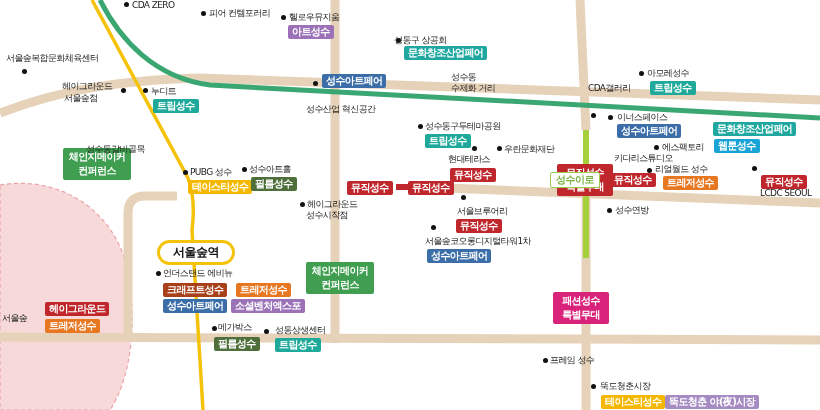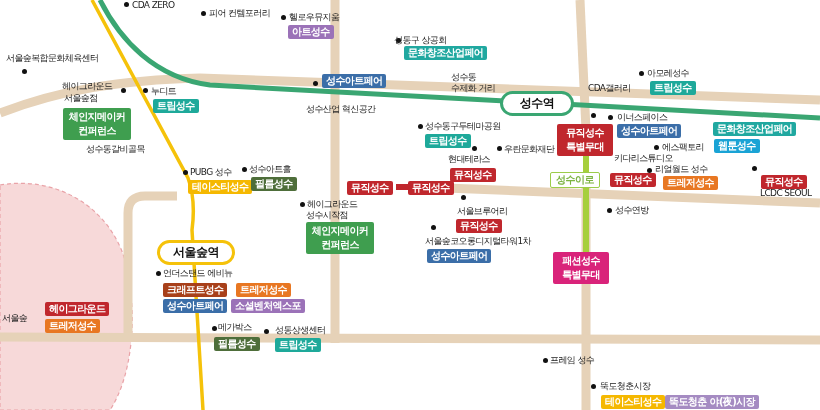--- a/index.html
+++ b/index.html
@@ -2,21 +2,21 @@
 <html><head>
 <meta charset="utf-8">
 <style>
   html, body { margin:0; padding:0; background:#ffffff; }
   body { width:820px; height:410px; overflow:hidden; position:relative; font-family:"DejaVu Sans", sans-serif; }
   #map { position:absolute; left:0; top:0; width:820px; height:410px; overflow:hidden; background:#fff; }
   svg.base { position:absolute; left:0; top:0; }
   .lbl { position:absolute; font-size:9px; color:#222; white-space:nowrap; line-height:11px; letter-spacing:-0.6px; }
   .dot { position:absolute; width:5px; height:5px; border-radius:50%; background:#111; }
   .tag { position:absolute; color:#fff; font-size:10px; font-weight:bold; line-height:14px; height:14px; padding:0 4px; border-radius:2px; white-space:nowrap; letter-spacing:-0.6px; text-align:center; }
-  .tag.two { height:auto; line-height:14px; padding:2px 5px; }
+  .tag.two { height:auto; line-height:14px; padding:2px 5px;margin-top:40px; }
   .station { position:absolute; background:#fff; border-radius:13px; font-size:12px; font-weight:bold; color:#111; text-align:center; line-height:19px; height:19px; letter-spacing:-0.5px; }
   .outline-tag { position:absolute; background:#fff; border:1.5px solid #9ccc4a; color:#7cb342; font-size:10px; font-weight:bold; height:14px; line-height:14px; padding:0 5px; border-radius:2px; letter-spacing:-0.5px; }
 </style>
 </head>
 <body>
 
 <div id="map">
 
   <svg class="base" width="820" height="410" viewBox="0 0 820 410">
 
@@ -40,21 +40,20 @@
 
     <path d="M92,0 L188,178 Q196,200 192,230 L203,410" stroke="#f5c20a" stroke-width="3.5" fill="none"></path>
 
     <path d="M100,0 C120,40 155,78 210,85 L820,118" stroke="#3aa672" stroke-width="5" fill="none"></path>
 
     <path d="M586,130 L586,258" stroke="#a6cf3c" stroke-width="6" fill="none"></path>
 
     <rect x="396" y="184" width="12" height="6" fill="#c0272d"></rect>
   </svg>
 
-  <div class="station" style="left:500px;top:91px;width:68px;border:3px solid #3aa672;">성수역</div>
   <div class="station" style="left:157px;top:240px;width:72px;border:3px solid #f5c20a;">서울숲역</div>
 
   <div class="dot" style="left:124px;top:2px;"></div>
   <div class="lbl" style="left:132px;top:0px;">CDA ZERO</div>
 
   <div class="dot" style="left:201px;top:11px;"></div>
   <div class="lbl" style="left:209px;top:8px;">피어 컨템포러리</div>
 
   <div class="dot" style="left:281px;top:15px;"></div>
   <div class="lbl" style="left:289px;top:12px;">헬로우뮤지움</div>

